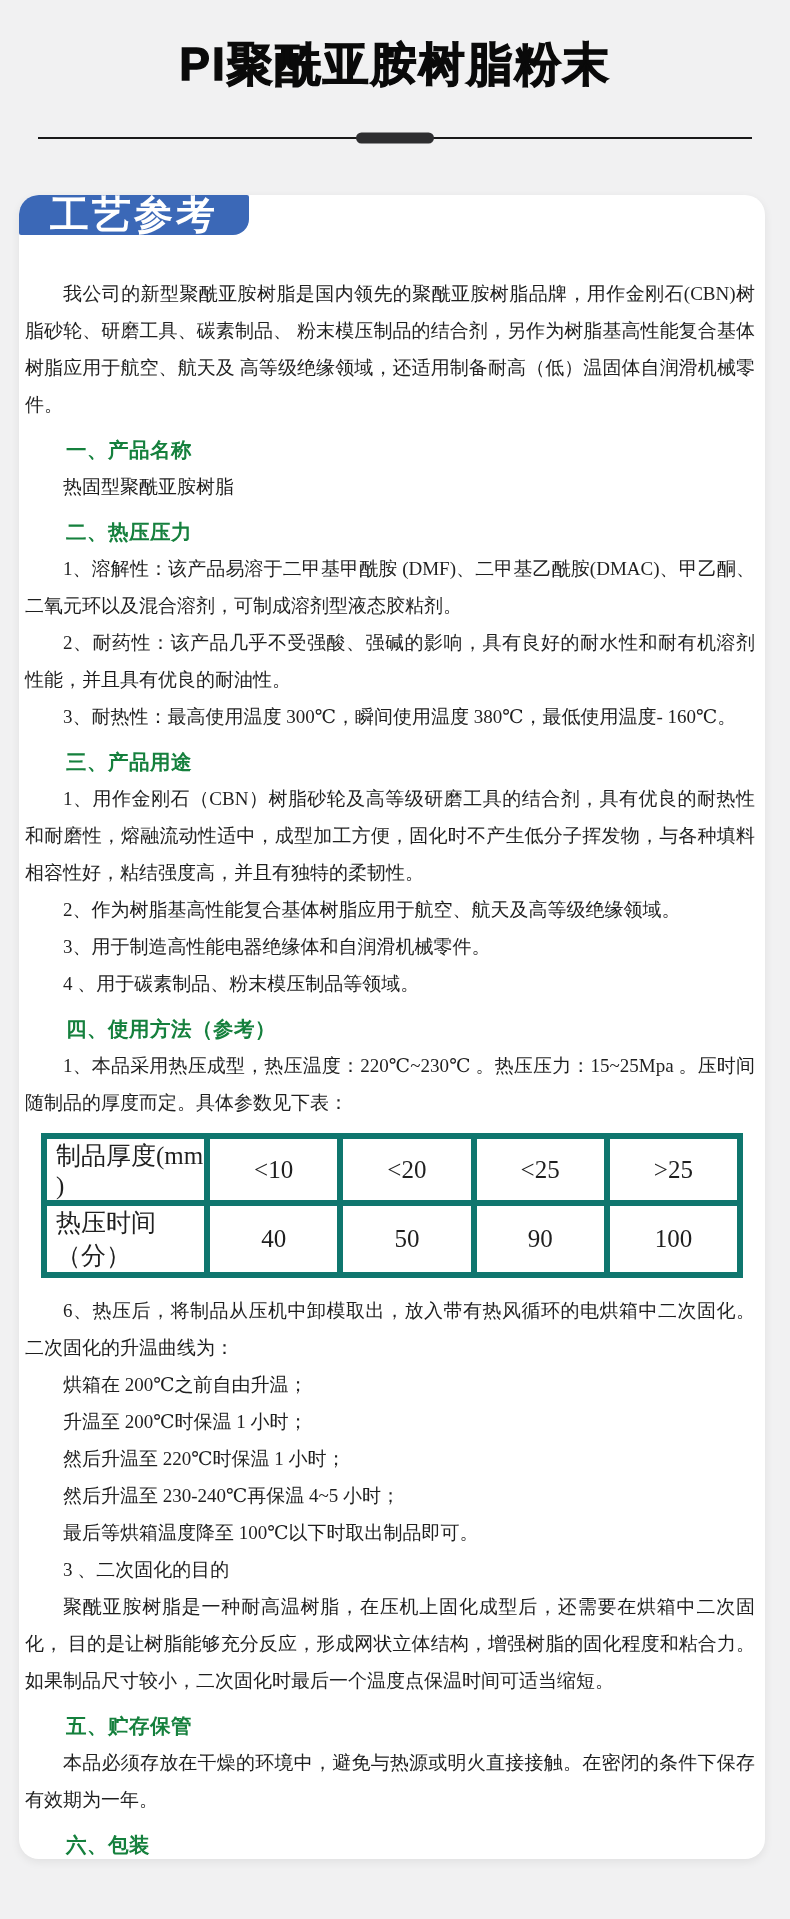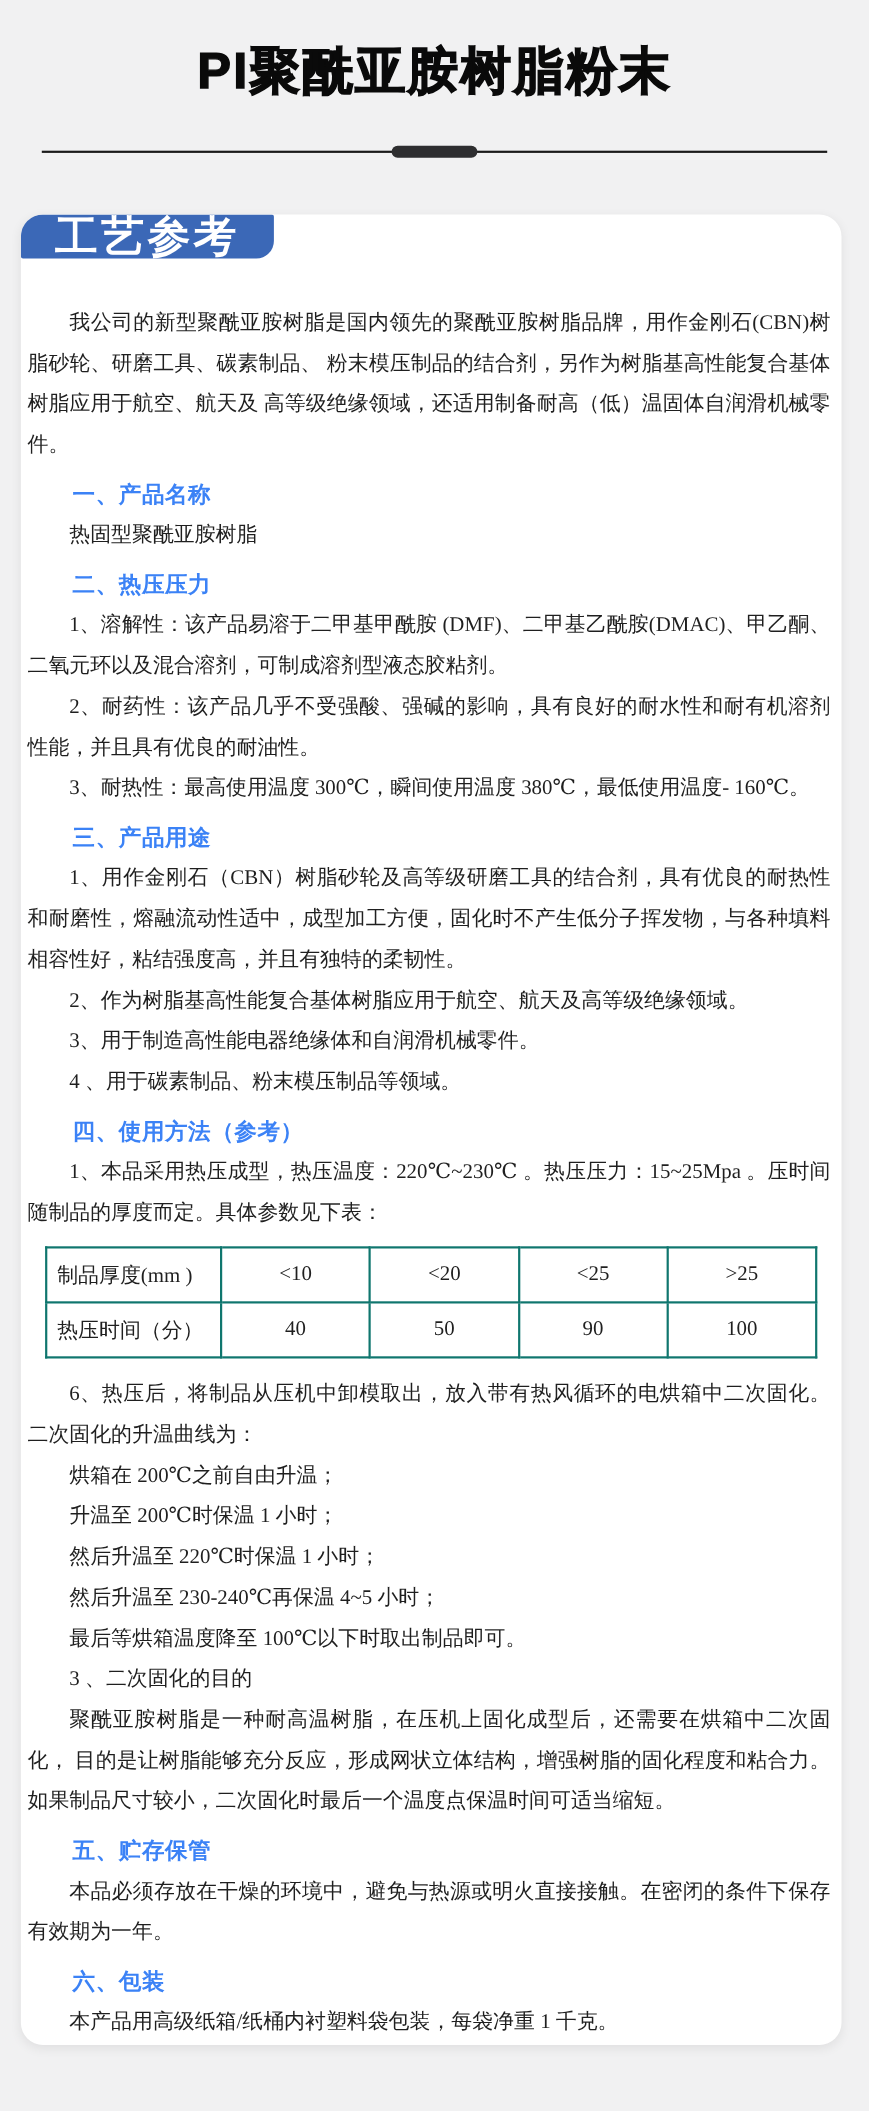--- a/index.html
+++ b/index.html
@@ -79,34 +79,34 @@
   .content .para {
     text-indent: 2em;
   }
   .content .heading {
     font-family: "Liberation Sans", "DejaVu Sans", sans-serif;
     font-weight: 700;
     font-size: 20.5px;
     letter-spacing: 0.5px;
     padding-left: 2em;
     margin-top: 8px;
-    color: #3b82f6;
+    color: #15803d;
   }
   .doc-table {
     border-collapse: collapse;
     table-layout: fixed;
     width: calc(100% - 28px);
     margin: 12px 6px 14px 16px;
   }
   .doc-table td {
-    border: 2px solid #0f766e;
+    border: 6px solid #0f766e;
     height: 48px;
     text-align: center;
     vertical-align: middle;
-    font-size: 19px;
+    font-size: 25px;
     padding: 0;
   }
   .doc-table td.label-col {
     width: 148px;
     text-align: left;
     padding-left: 9px;
   }
 </style>
 </head>
 <body>

